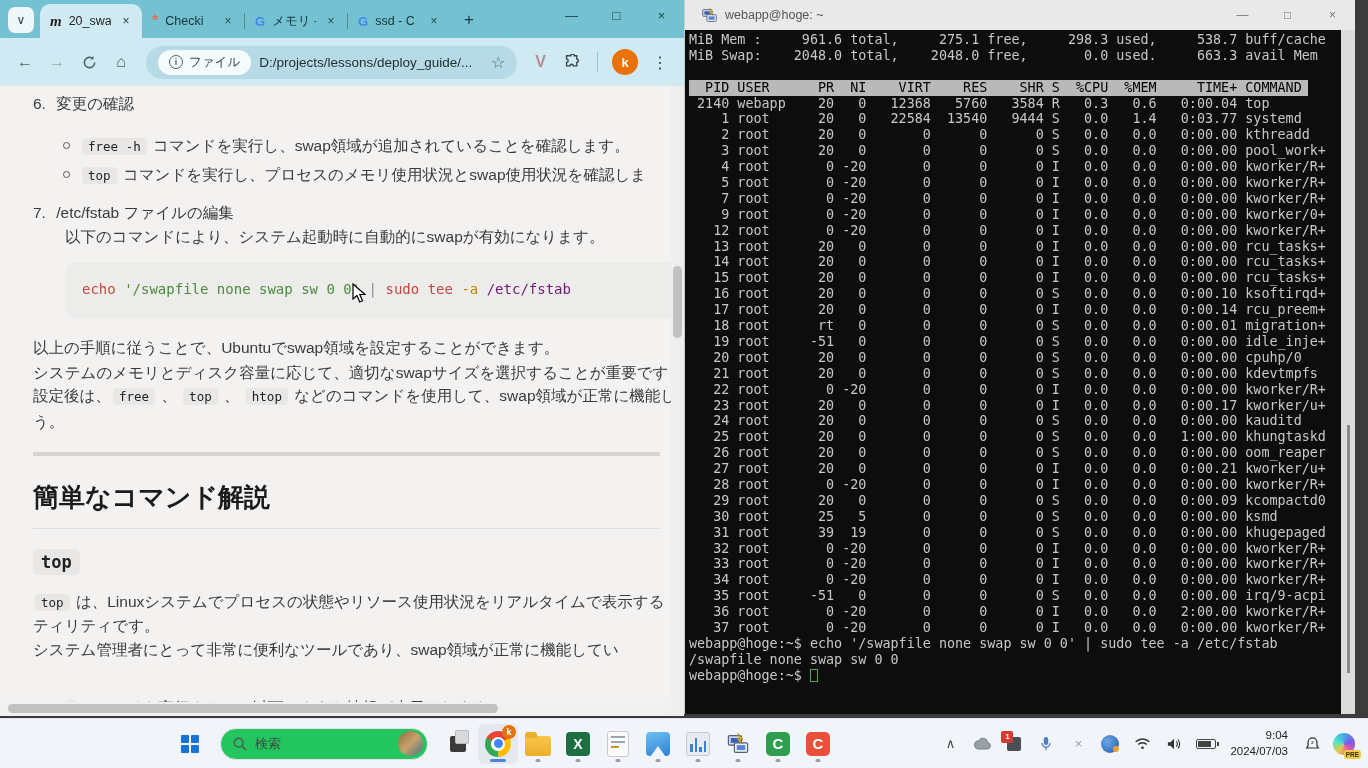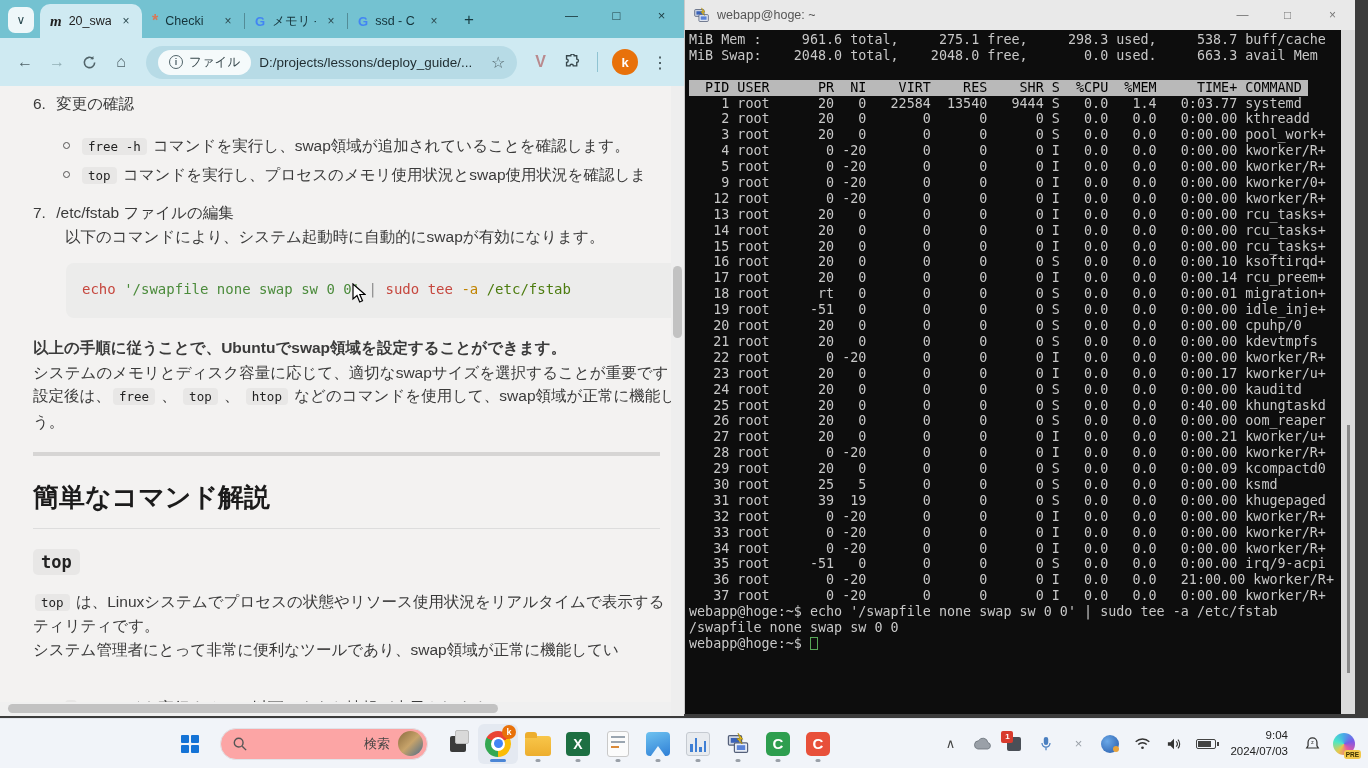--- a/index.html
+++ b/index.html
@@ -49,36 +49,36 @@
   .doc { position:absolute; left:0; top:86px; width:684px; height:630px; overflow:hidden; background:#f3f2f1;
     color:#3a3a3a; font-size:15.5px; white-space:nowrap; }
   .doc .abs { position:absolute; white-space:nowrap; }
   .ic { font-family:"DejaVu Sans Mono", monospace; font-size:12.5px; background:#e8e7e6; border-radius:4px;
     padding:1px 6px; color:#222; margin:0 2px; }
   .bullet-circle { display:inline-block; width:7px; height:7px; border:1.6px solid #555; border-radius:50%;
     margin-right:10px; vertical-align:2px; }
   .codeblock { position:absolute; left:66px; top:177px; width:620px; height:55px; background:#ececeb; border-radius:8px; }
   .codeline { position:absolute; left:16px; top:18px; font-family:"DejaVu Sans Mono", monospace; font-size:14px; }
   .tk-red{color:#c6473e;} .tk-green{color:#4b8b3b;} .tk-gray{color:#8a8a8a;} .tk-orange{color:#c18401;}
-  .tk-dark{color:#4d7c0f;} .tk-plain{color:#555;}
+  .tk-dark{color:#701a75;} .tk-plain{color:#555;}
   .doc-hr { position:absolute; left:33px; top:366px; width:627px; height:4px; background:#d6d5d4; }
   .doc-h1 { position:absolute; left:33px; top:394px; width:627px; font-size:26px; font-weight:bold; color:#1b1b1b;
     padding-bottom:13px; border-bottom:1px solid #ddd; }
   .h2chip { position:absolute; left:33px; top:463px; font-family:"DejaVu Sans Mono", monospace; font-size:17px;
     font-weight:bold; background:#e8e7e6; border-radius:5px; padding:3px 8px; color:#222; }
   .vtrack { position:absolute; right:0; top:0; width:13px; height:630px; background:#eeeeee; }
   .vthumb { position:absolute; right:2px; top:180px; width:9px; height:72px; background:#c2c2c2; border-radius:5px; }
   .htrack { position:absolute; left:0; bottom:0; width:671px; height:14px; background:#f0f0f0; }
   .hthumb { position:absolute; left:8px; bottom:3px; width:490px; height:9px; background:#c2c2c2; border-radius:5px; }
   .cursor-arrow { position:absolute; left:352px; top:283px; z-index:5; }
 
   
   .terminal { position:absolute; left:684px; top:0; width:671px; height:714px; background:#0d0d0d;
     border-left:1px solid #c9c9c9; }
-  .term-titlebar { height:30px; background:#e9e9e9; display:flex; align-items:center; padding-left:8px; gap:7px; }
+  .term-titlebar { height:30px; background:#e9e9e9; display:flex; align-items:center; padding-left:16px; gap:7px; }
   .term-title { font-size:12.5px; color:#555; flex:1; }
   .term-controls { display:flex; height:30px; }
   .term-controls .wc { width:45px; display:flex; align-items:center; justify-content:center; color:#777; font-size:12px; }
   .term-body { position:absolute; left:4px; top:32px; right:15px; bottom:0; overflow:hidden;
     font-family:"DejaVu Sans Mono", monospace; font-size:13.4px; line-height:15.9px; color:#c8c8c8; }
   .term-line { white-space:pre; height:15.9px; }
   .term-line.inverse { background:#b9b9b9; color:#000; display:inline-block; padding-right:6px; }
   .term-cursor { display:inline-block; width:8px; height:13px; border:1px solid #56a556; vertical-align:-2px; margin-left:8px; }
   .term-vtrack { position:absolute; right:0; top:30px; width:14px; height:684px; background:#dcdcdc; }
   .term-vthumb { position:absolute; right:5px; top:425px; width:3px; height:248px; background:#8a8a8a; }
@@ -87,22 +87,22 @@
   .taskbar { position:absolute; left:0; bottom:0; width:1368px; height:50px; background:#f1f4f9;
     border-top:1px solid #e2e6ec; display:flex; align-items:center; padding:0 10px 0 170px; }
   .tb-item { width:40px; height:40px; display:flex; align-items:center; justify-content:center; position:relative;
     border-radius:6px; flex:none; }
   .tb-item .rundot { position:absolute; bottom:2px; left:50%; transform:translateX(-50%); width:5px; height:3px;
     border-radius:2px; background:#9aa0a8; }
   .tb-item.activeapp { background:#e4e9f1; }
   .tb-item.activeapp .rundot { width:16px; background:#4b86d6; }
   .start-grid { width:18px; height:18px; display:grid; grid-template-columns:8px 8px; grid-template-rows:8px 8px; gap:2px; }
   .start-grid i { background:#1573d6; border-radius:1px; }
-  .searchbox { width:208px; height:32px; background:#fca5a5; border:1px solid #e0e3e8; border-radius:16px;
-    display:flex; align-items:center; padding:0 4px 0 12px; gap:8px; margin:0 10px; flex:none;text-align:right; }
+  .searchbox { width:208px; height:32px; background:#22c55e; border:1px solid #e0e3e8; border-radius:16px;
+    display:flex; align-items:center; padding:0 4px 0 12px; gap:8px; margin:0 10px; flex:none; }
   .searchbox .slabel { font-size:13px; color:#444; flex:1; }
   .sb-img { width:25px; height:25px; border-radius:50%; background:linear-gradient(135deg,#8a6b3e,#c7a36a 50%,#4a6b8a); }
   .sq-dark { width:16px; height:16px; background:#3a3a3a; border-radius:2px; position:relative; }
   .sq-light { position:absolute; left:5px; top:-6px; width:14px; height:14px; background:#d9d9d9; border:1px solid #bbb; border-radius:2px; }
   .chrome-ball { width:26px; height:26px; border-radius:50%;
     background:conic-gradient(from -60deg,#ea4335 0 120deg,#fbbc05 0 240deg,#34a853 0 360deg); position:relative; }
   .chrome-ball::before { content:""; position:absolute; inset:6px; background:#fff; border-radius:50%; }
   .chrome-ball::after { content:""; position:absolute; inset:8.5px; background:#4285f4; border-radius:50%; }
   .kbadge { position:absolute; right:2px; top:1px; width:14px; height:14px; border-radius:50%; background:#e8710a;
     color:#fff; font-size:9px; font-weight:bold; display:flex; align-items:center; justify-content:center; z-index:2; }
@@ -222,21 +222,21 @@
     <div class="abs" style="left:33px; top:117px;text-align:right;">
       <span>7.</span>
       <span style="margin-left:6px;">/etc/fstab ファイルの編集</span>
     </div>
     <div class="abs" style="left:65px; top:141px;">以下のコマンドにより、システム起動時に自動的にswapが有効になります。</div>
 
     <div class="codeblock">
       <div class="codeline" id="code-line"><span class="tk-red">echo</span><span class="tk-plain"> </span><span class="tk-green">'/swapfile none swap sw 0 0'</span><span class="tk-plain"> </span><span class="tk-gray">|</span><span class="tk-plain"> </span><span class="tk-red">sudo</span><span class="tk-plain"> </span><span class="tk-red">tee</span><span class="tk-plain"> </span><span class="tk-orange">-a</span><span class="tk-plain"> </span><span class="tk-dark">/etc/fstab</span></div>
     </div>
 
-    <div class="abs" style="left:33px; top:252px;font-weight:bold;">以上の手順に従うことで、Ubuntuでswap領域を設定することができます。</div>
+    <div class="abs" style="left:33px; top:252px;">以上の手順に従うことで、Ubuntuでswap領域を設定することができます。</div>
     <div class="abs" style="left:33px; top:277px;">システムのメモリとディスク容量に応じて、適切なswapサイズを選択することが重要です</div>
     <div class="abs" style="left:33px; top:300px;"><span>設定後は、</span><span class="ic">free</span><span> 、 </span><span class="ic">top</span><span> 、 </span><span class="ic">htop</span><span> などのコマンドを使用して、swap領域が正常に機能してい</span></div>
     <div class="abs" style="left:33px; top:326px;">う。</div>
 
     <div class="doc-hr"></div>
     <div class="doc-h1">簡単なコマンド解説</div>
     <div class="h2chip">top</div>
 
     <div class="abs" style="left:33px; top:506px;"><span class="ic">top</span><span> は、Linuxシステムでプロセスの状態やリソース使用状況をリアルタイムで表示する</span></div>
     <div class="abs" style="left:33px; top:530px;">ティリティです。</div>
@@ -269,51 +269,53 @@
       <div class="wc">□</div>
       <div class="wc">×</div>
     </div>
   </div>
   <div class="term-body">
     <div class="term-line">MiB Mem :     961.6 total,     275.1 free,     298.3 used,     538.7 buff/cache</div>
     <div class="term-line">MiB Swap:    2048.0 total,    2048.0 free,       0.0 used.     663.3 avail Mem</div>
     <div class="term-line"></div>
     <div><span class="term-line inverse" id="term-header">  PID USER      PR  NI    VIRT    RES    SHR S  %CPU  %MEM     TIME+ COMMAND</span></div>
     <div id="term-rows">
+        <div class="term-line"> 2140 webapp    20   0   12368   5760   3584 R   0.3   0.6   0:00.04 top</div>
         <div class="term-line">    1 root      20   0   22584  13540   9444 S   0.0   1.4   0:03.77 systemd</div>
         <div class="term-line">    2 root      20   0       0      0      0 S   0.0   0.0   0:00.00 kthreadd</div>
         <div class="term-line">    3 root      20   0       0      0      0 S   0.0   0.0   0:00.00 pool_work+</div>
         <div class="term-line">    4 root       0 -20       0      0      0 I   0.0   0.0   0:00.00 kworker/R+</div>
         <div class="term-line">    5 root       0 -20       0      0      0 I   0.0   0.0   0:00.00 kworker/R+</div>
+        <div class="term-line">    7 root       0 -20       0      0      0 I   0.0   0.0   0:00.00 kworker/R+</div>
         <div class="term-line">    9 root       0 -20       0      0      0 I   0.0   0.0   0:00.00 kworker/0+</div>
         <div class="term-line">   12 root       0 -20       0      0      0 I   0.0   0.0   0:00.00 kworker/R+</div>
         <div class="term-line">   13 root      20   0       0      0      0 I   0.0   0.0   0:00.00 rcu_tasks+</div>
         <div class="term-line">   14 root      20   0       0      0      0 I   0.0   0.0   0:00.00 rcu_tasks+</div>
         <div class="term-line">   15 root      20   0       0      0      0 I   0.0   0.0   0:00.00 rcu_tasks+</div>
         <div class="term-line">   16 root      20   0       0      0      0 S   0.0   0.0   0:00.10 ksoftirqd+</div>
         <div class="term-line">   17 root      20   0       0      0      0 I   0.0   0.0   0:00.14 rcu_preem+</div>
         <div class="term-line">   18 root      rt   0       0      0      0 S   0.0   0.0   0:00.01 migration+</div>
         <div class="term-line">   19 root     -51   0       0      0      0 S   0.0   0.0   0:00.00 idle_inje+</div>
         <div class="term-line">   20 root      20   0       0      0      0 S   0.0   0.0   0:00.00 cpuhp/0</div>
         <div class="term-line">   21 root      20   0       0      0      0 S   0.0   0.0   0:00.00 kdevtmpfs</div>
         <div class="term-line">   22 root       0 -20       0      0      0 I   0.0   0.0   0:00.00 kworker/R+</div>
         <div class="term-line">   23 root      20   0       0      0      0 I   0.0   0.0   0:00.17 kworker/u+</div>
         <div class="term-line">   24 root      20   0       0      0      0 S   0.0   0.0   0:00.00 kauditd</div>
-        <div class="term-line">   25 root      20   0       0      0      0 S   0.0   0.0   0:40.00 khungtaskd</div>
+        <div class="term-line">   25 root      20   0       0      0      0 S   0.0   0.0   1:00.00 khungtaskd</div>
         <div class="term-line">   26 root      20   0       0      0      0 S   0.0   0.0   0:00.00 oom_reaper</div>
         <div class="term-line">   27 root      20   0       0      0      0 I   0.0   0.0   0:00.21 kworker/u+</div>
         <div class="term-line">   28 root       0 -20       0      0      0 I   0.0   0.0   0:00.00 kworker/R+</div>
         <div class="term-line">   29 root      20   0       0      0      0 S   0.0   0.0   0:00.09 kcompactd0</div>
         <div class="term-line">   30 root      25   5       0      0      0 S   0.0   0.0   0:00.00 ksmd</div>
         <div class="term-line">   31 root      39  19       0      0      0 S   0.0   0.0   0:00.00 khugepaged</div>
         <div class="term-line">   32 root       0 -20       0      0      0 I   0.0   0.0   0:00.00 kworker/R+</div>
         <div class="term-line">   33 root       0 -20       0      0      0 I   0.0   0.0   0:00.00 kworker/R+</div>
         <div class="term-line">   34 root       0 -20       0      0      0 I   0.0   0.0   0:00.00 kworker/R+</div>
         <div class="term-line">   35 root     -51   0       0      0      0 S   0.0   0.0   0:00.00 irq/9-acpi</div>
-        <div class="term-line">   36 root       0 -20       0      0      0 I   0.0   0.0   21:00.00 kworker/R+</div>
+        <div class="term-line">   36 root       0 -20       0      0      0 I   0.0   0.0   2:00.00 kworker/R+</div>
         <div class="term-line">   37 root       0 -20       0      0      0 I   0.0   0.0   0:00.00 kworker/R+</div>
       </div>
     <div class="term-line">webapp@hoge:~$ echo '/swapfile none swap sw 0 0' | sudo tee -a /etc/fstab</div>
     <div class="term-line">/swapfile none swap sw 0 0</div>
     <div class="term-line"><span>webapp@hoge:~$</span><span class="term-cursor"></span></div>
   </div>
   <div class="term-vtrack"></div>
   <div class="term-vthumb"></div>
 </div>
 

